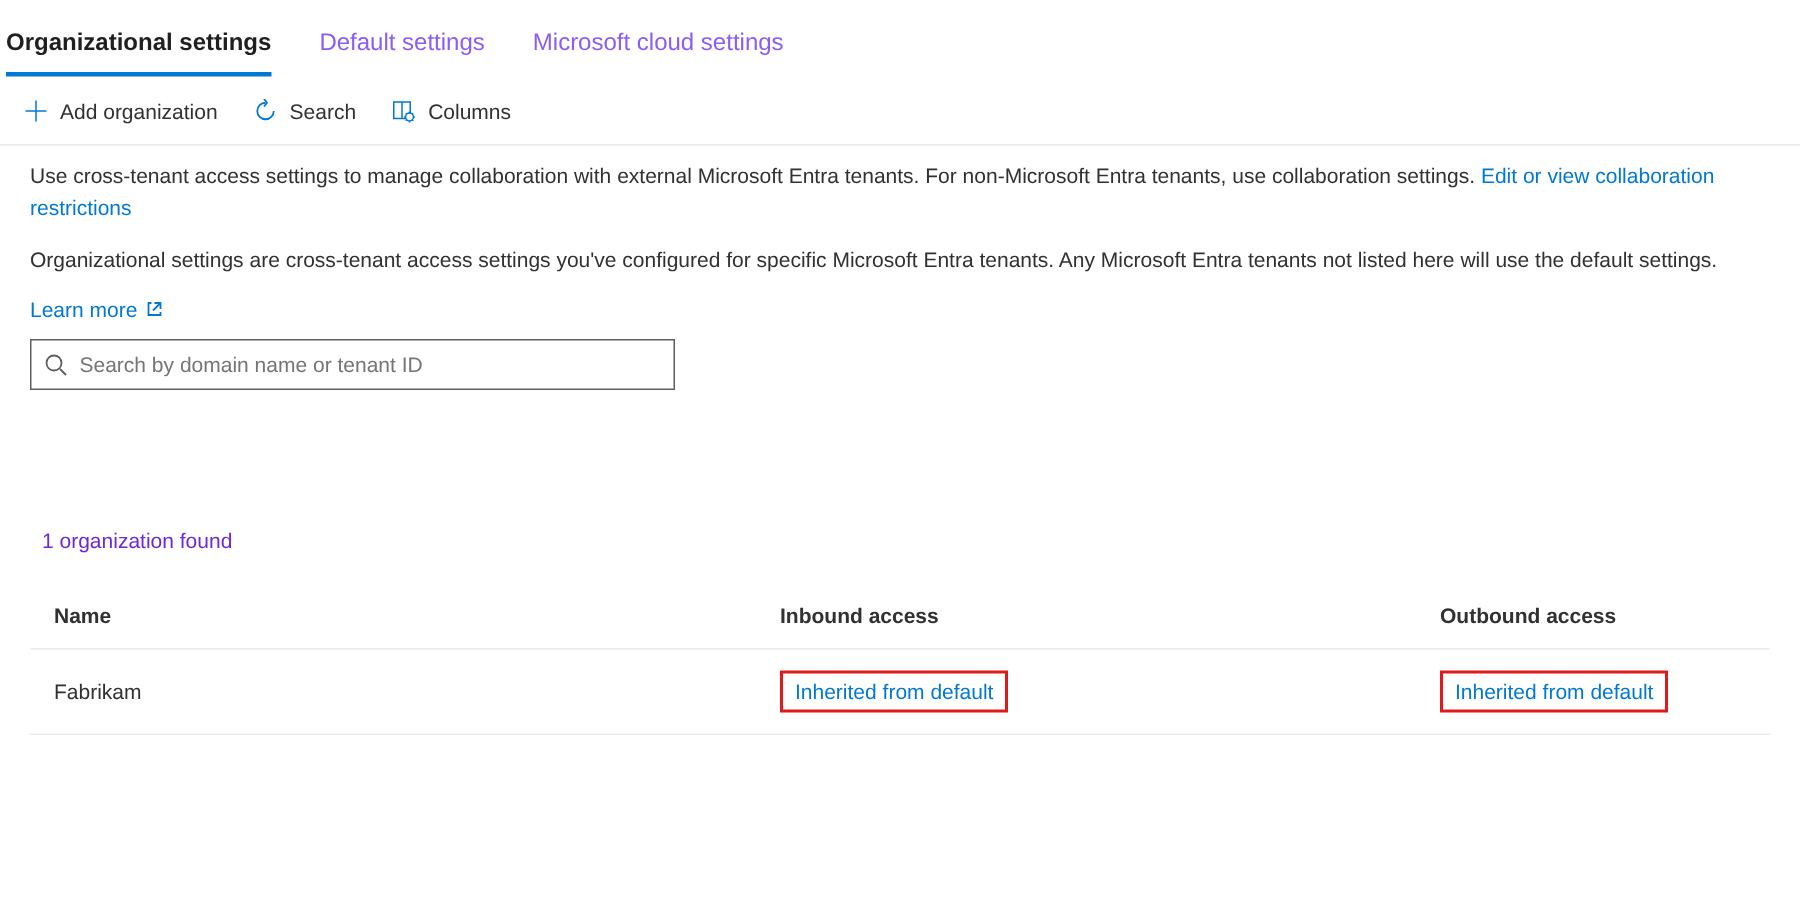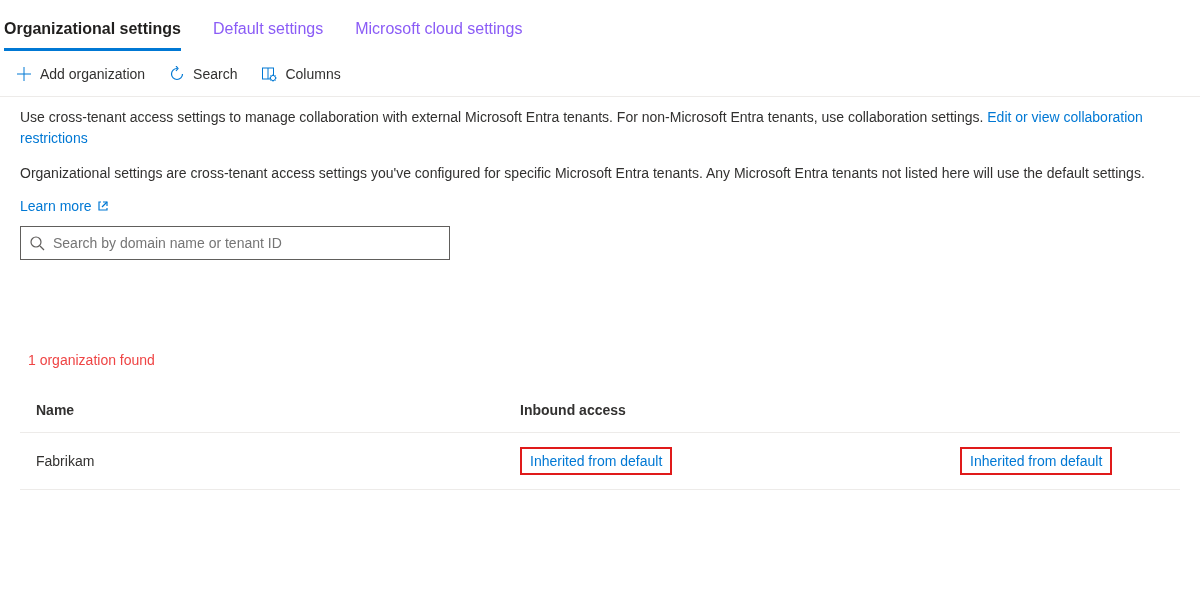--- a/index.html
+++ b/index.html
@@ -98,21 +98,21 @@
     .search input {
       border: none;
       outline: none;
       font-size: 14px;
       flex: 1;
       font-family: inherit;
     }
     .count {
       padding: 72px 8px 20px 8px;
       font-size: 14px;
-      color: #ef4444;
+      color: #6d28d9;
     }
     .table {
       width: 100%;
     }
     .thead {
       display: flex;
       padding: 14px 16px;
       border-bottom: 1px solid #edebe9;
       font-weight: 600;
       font-size: 14px;
@@ -194,20 +194,21 @@
       <input type="text" placeholder="Search by domain name or tenant ID" style="">
     </div>
   </div>
 
   <div class="count">1 organization found</div>
 
   <div class="table">
     <div class="thead">
       <div class="col-name">Name</div>
       <div class="col-inbound">Inbound access</div>
+      <div class="col-outbound">Outbound access</div>
     </div>
     <div class="trow">
       <div class="col-name">Fabrikam</div>
       <div class="col-inbound">
         <span class="highlight-link">Inherited from default</span>
       </div>
       <div class="col-outbound">
         <span class="highlight-link">Inherited from default</span>
       </div>
     </div>

